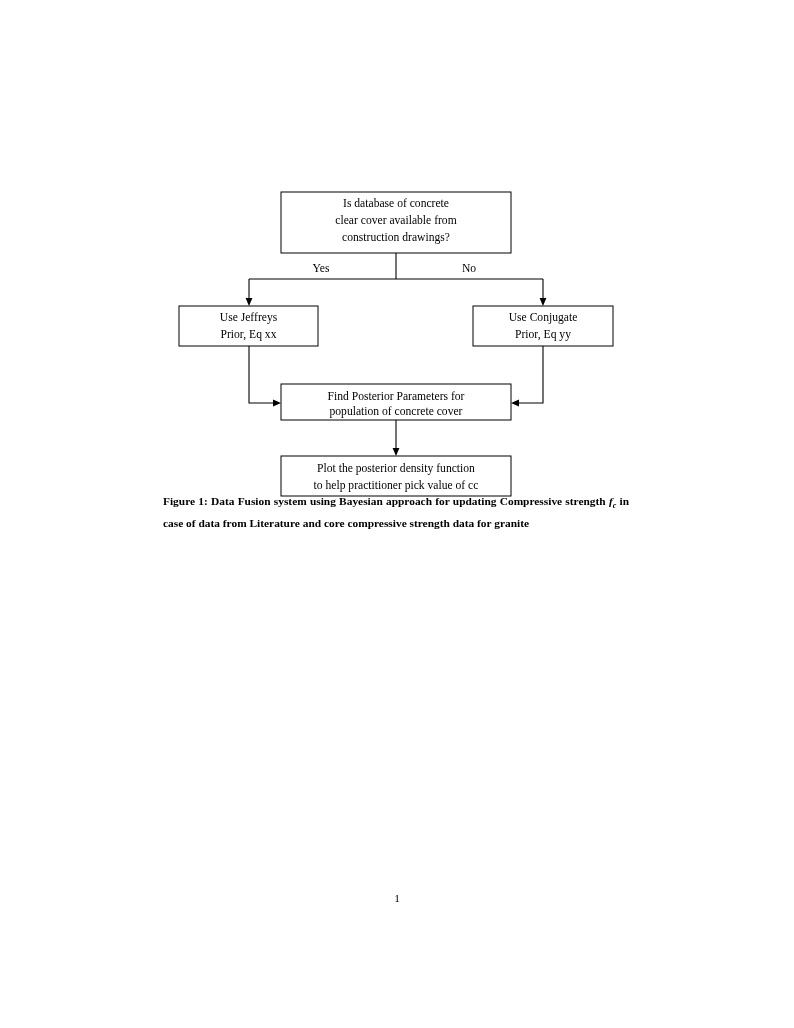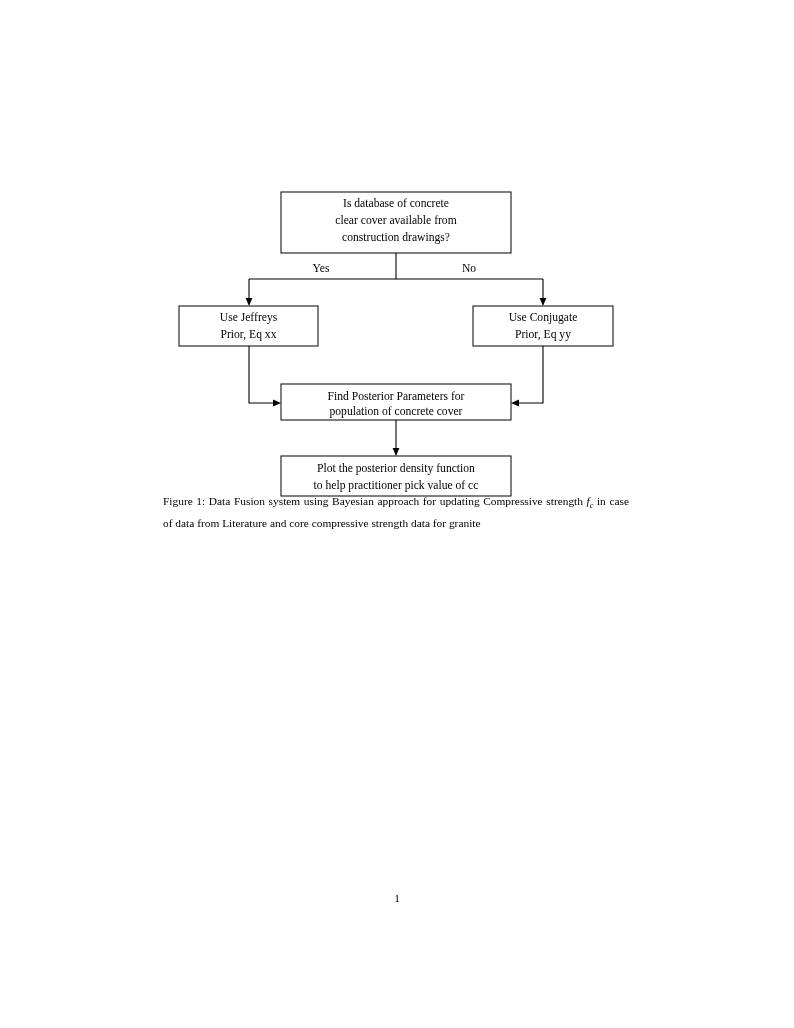--- a/index.html
+++ b/index.html
@@ -60,20 +60,21 @@
   #caption {
     position: absolute;
     left: 163px;
     top: 493px;
     width: 466px;
     font-size: 11.4px;
     line-height: 17.6px;
     text-align: justify;
     text-justify: inter-word;
     color: #000000;
+    font-weight: bold;
   }
   #caption .mathvar {
     font-style: italic;
     font-family: "Liberation Serif", "DejaVu Serif", serif;
   }
   #caption .mathsub {
     font-style: italic;
     font-size: 8px;
     vertical-align: sub;
   }

